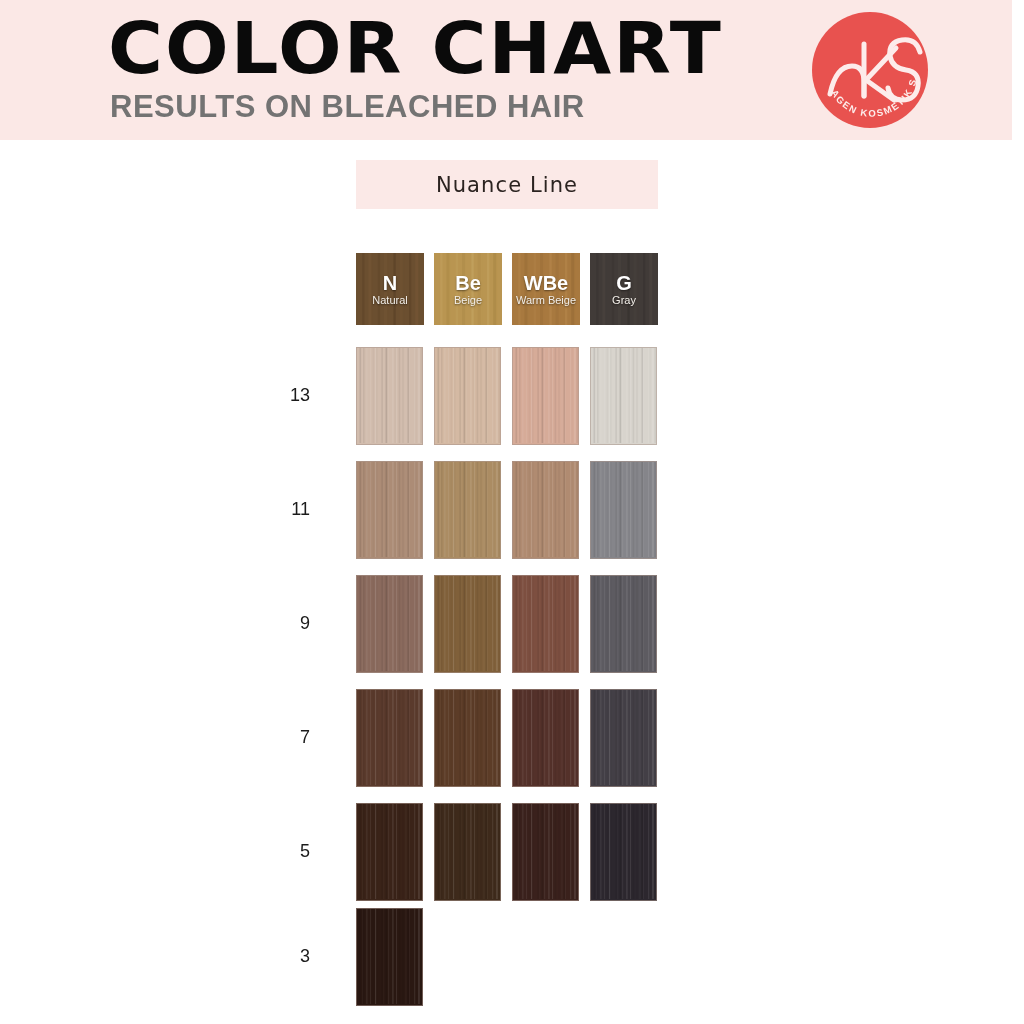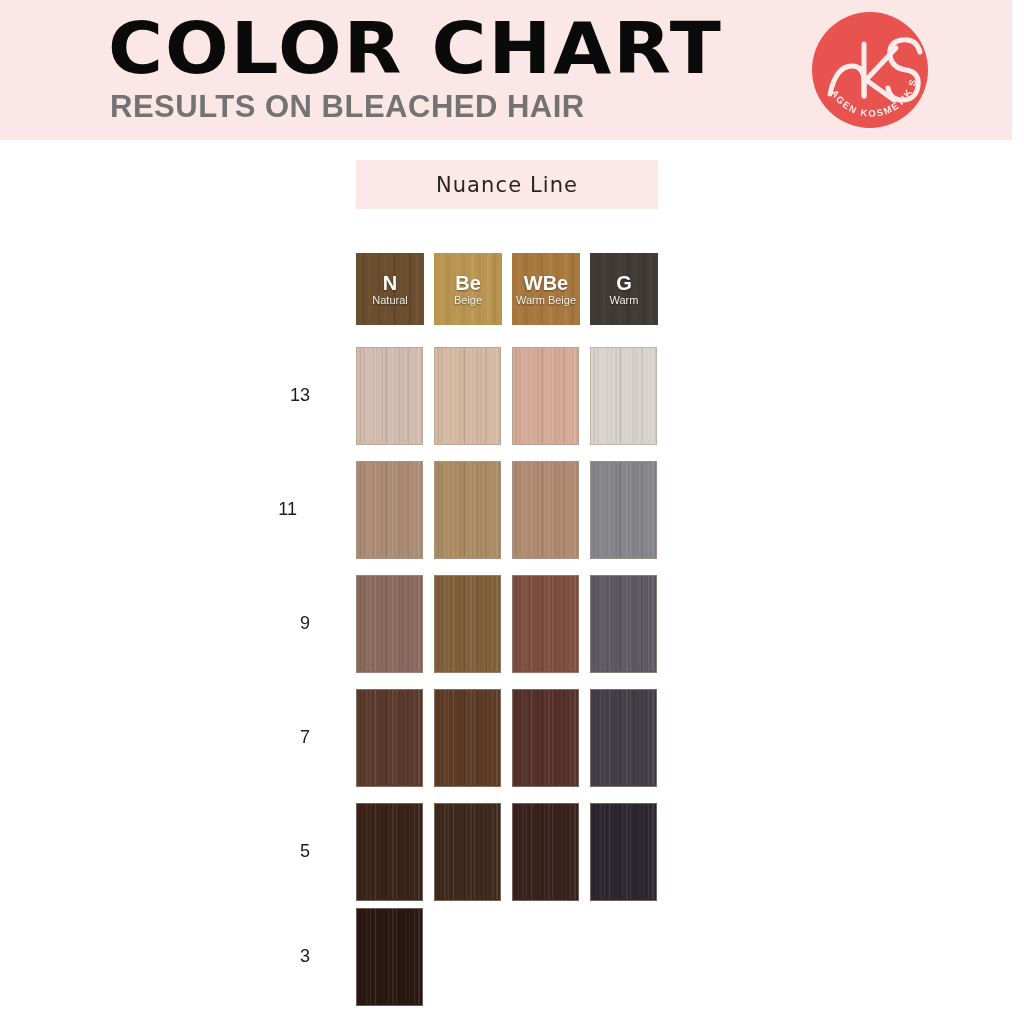--- a/index.html
+++ b/index.html
@@ -226,21 +226,21 @@
         <rect x="31.2" y="0" width="1.4" height="72" fill="#413b38" opacity="0.59"></rect>
         <rect x="37.4" y="0" width="2.3" height="72" fill="#2f2a28" opacity="0.71"></rect>
         <rect x="43.6" y="0" width="3.2" height="72" fill="#534b46" opacity="0.35"></rect>
         <rect x="46.8" y="0" width="1.4" height="72" fill="#413b38" opacity="0.47"></rect>
         <rect x="53.0" y="0" width="2.3" height="72" fill="#2f2a28" opacity="0.59"></rect>
         <rect x="59.2" y="0" width="3.2" height="72" fill="#534b46" opacity="0.71"></rect>
         <rect x="62.4" y="0" width="1.4" height="72" fill="#413b38" opacity="0.35"></rect>
         <rect x="68.6" y="0" width="2.3" height="72" fill="#2f2a28" opacity="0.47"></rect>
       </svg>
       <span class="code">G</span>
-      <span class="name">Warm</span>
+      <span class="name">Gray</span>
     </div>
     <div class="row-label" style="left: 250px; top: 385px;">13</div>
     <div class="swatch" style="left: 356px; top: 347px; background: rgb(210, 189, 174);">
       <svg class="strands" viewBox="0 0 67 98" preserveAspectRatio="none">
         <rect x="0.00" y="0" width="0.80" height="98" fill="#ffffff" opacity="0.000"></rect>
         <rect x="2.54" y="0" width="1.70" height="98" fill="#000000" opacity="0.088"></rect>
         <rect x="5.08" y="0" width="1.25" height="98" fill="#ffffff" opacity="0.029"></rect>
         <rect x="6.72" y="0" width="0.80" height="98" fill="#000000" opacity="0.118"></rect>
         <rect x="9.26" y="0" width="1.70" height="98" fill="#ffffff" opacity="0.059"></rect>
         <rect x="11.80" y="0" width="1.25" height="98" fill="#000000" opacity="0.000"></rect>
@@ -365,21 +365,21 @@
         <rect x="49.58" y="0" width="1.70" height="98" fill="#ffffff" opacity="0.029"></rect>
         <rect x="52.12" y="0" width="1.25" height="98" fill="#000000" opacity="0.118"></rect>
         <rect x="53.76" y="0" width="0.80" height="98" fill="#ffffff" opacity="0.059"></rect>
         <rect x="56.30" y="0" width="1.70" height="98" fill="#000000" opacity="0.000"></rect>
         <rect x="58.84" y="0" width="1.25" height="98" fill="#ffffff" opacity="0.088"></rect>
         <rect x="60.48" y="0" width="0.80" height="98" fill="#000000" opacity="0.029"></rect>
         <rect x="63.02" y="0" width="1.70" height="98" fill="#ffffff" opacity="0.118"></rect>
         <rect x="65.56" y="0" width="1.25" height="98" fill="#000000" opacity="0.059"></rect>
       </svg>
     </div>
-    <div class="row-label" style="left: 237px; top: 499px;">11</div>
+    <div class="row-label" style="left: 250px; top: 499px;">11</div>
     <div class="swatch" style="left: 356px; top: 461px; background: rgb(172, 140, 118);">
       <svg class="strands" viewBox="0 0 67 98" preserveAspectRatio="none">
         <rect x="0.00" y="0" width="0.80" height="98" fill="#ffffff" opacity="0.000"></rect>
         <rect x="2.54" y="0" width="1.70" height="98" fill="#000000" opacity="0.088"></rect>
         <rect x="5.08" y="0" width="1.25" height="98" fill="#ffffff" opacity="0.029"></rect>
         <rect x="6.72" y="0" width="0.80" height="98" fill="#000000" opacity="0.118"></rect>
         <rect x="9.26" y="0" width="1.70" height="98" fill="#ffffff" opacity="0.059"></rect>
         <rect x="11.80" y="0" width="1.25" height="98" fill="#000000" opacity="0.000"></rect>
         <rect x="13.44" y="0" width="0.80" height="98" fill="#ffffff" opacity="0.088"></rect>
         <rect x="15.98" y="0" width="1.70" height="98" fill="#000000" opacity="0.029"></rect>

